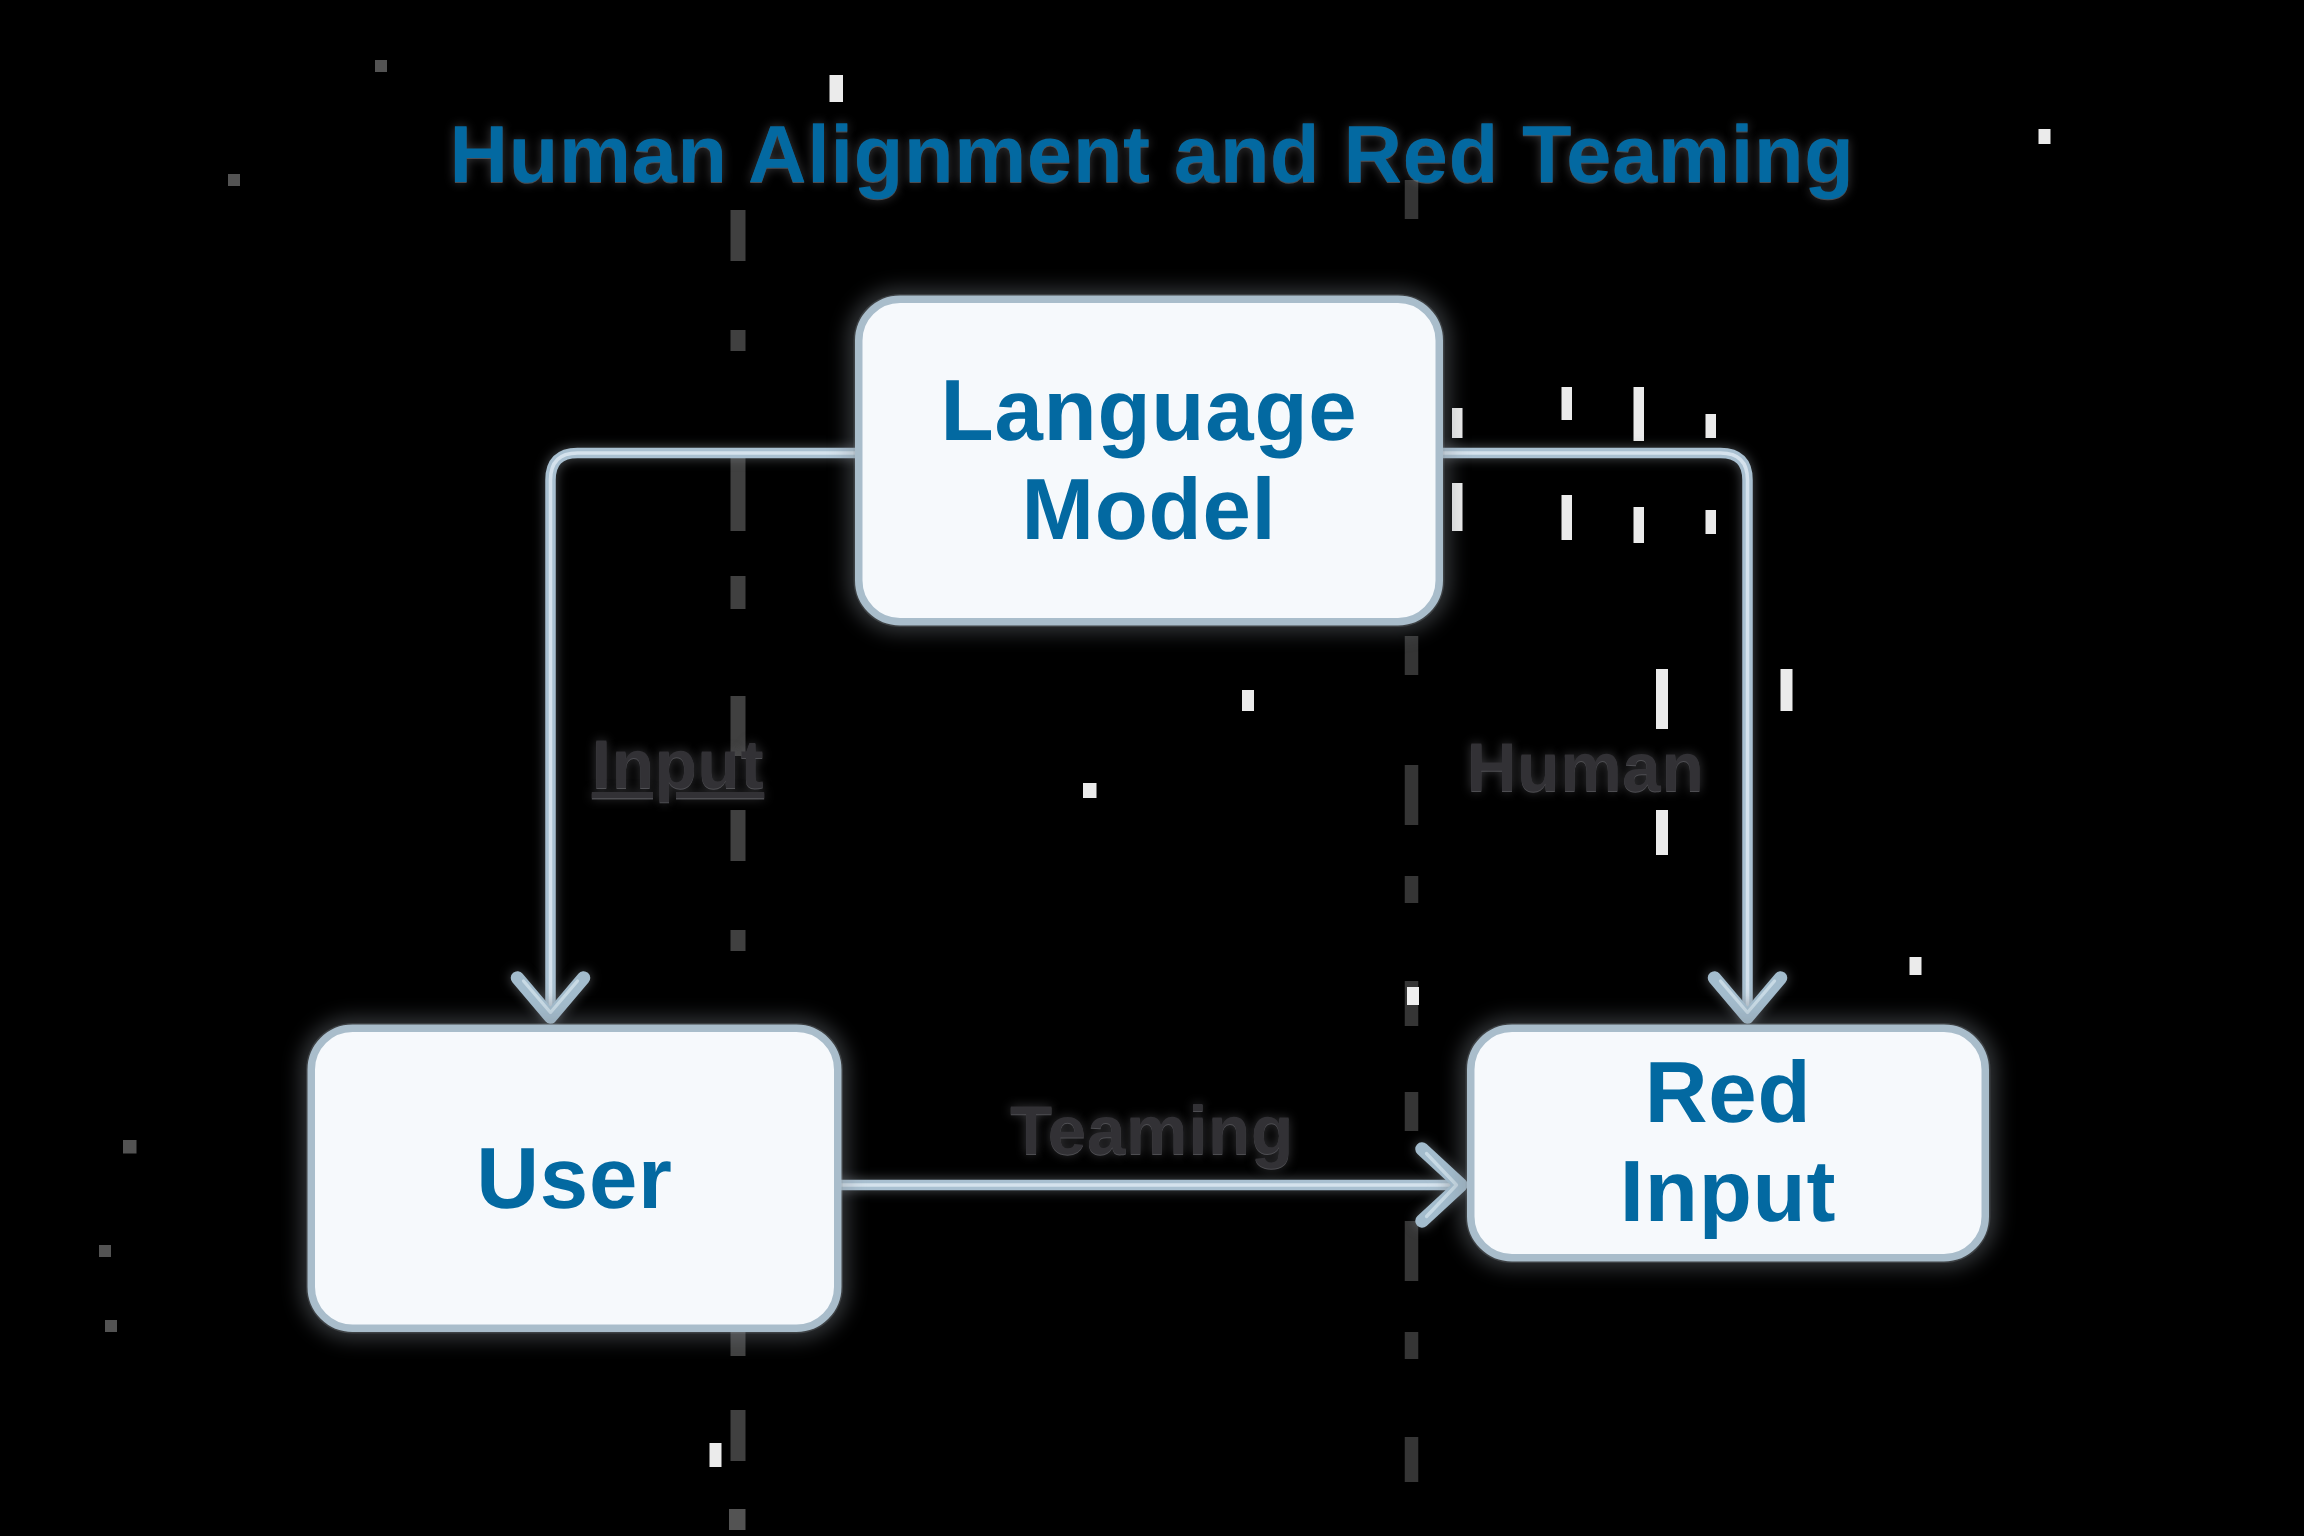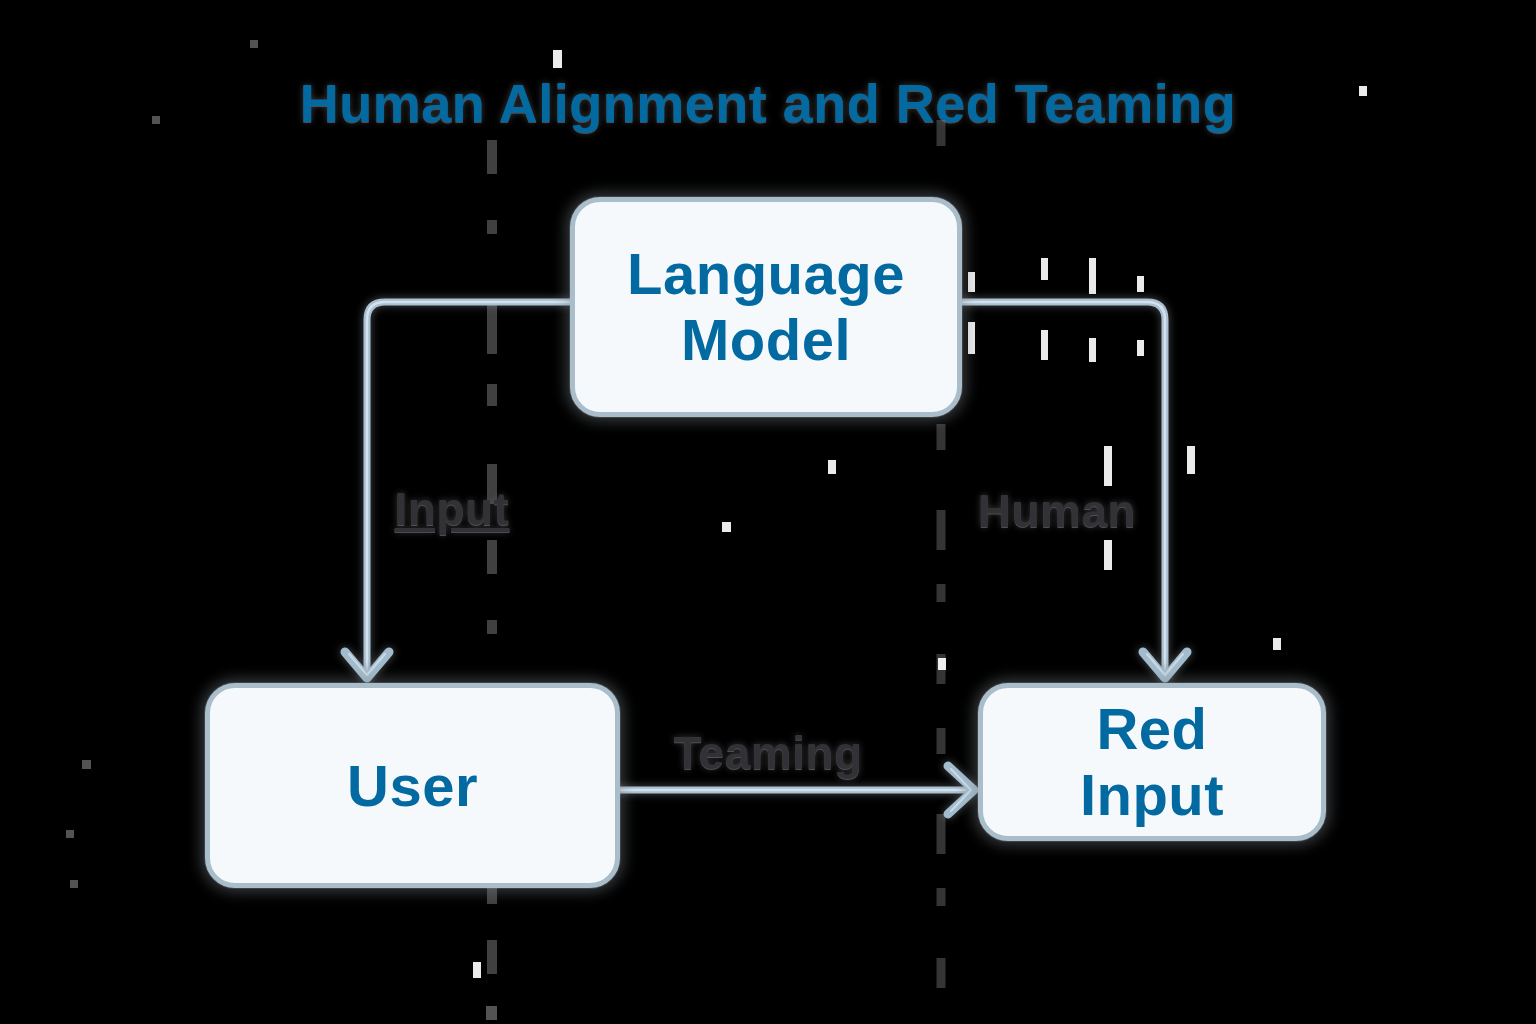--- a/index.html
+++ b/index.html
@@ -41,21 +41,21 @@
     box-shadow: 0 0 0 1px rgba(150,158,166,0.22), 0 0 13px 5px rgba(128,136,144,0.38);
   }
   .node-label {
     font-size: 58px;
     font-weight: 700;
     line-height: 66px;
     color: #0369a1;
     letter-spacing: 0.5px;
   }
   .node-lm   { left: 570px; top: 197px; width: 392px; height: 220px; }
-  .node-user { left: 205px; top: 683px; width: 415px; height: 205px; }
+  .node-user { left: 205px; top: 683px; width: 356px; height: 205px; }
   .node-rt   { left: 978px; top: 683px; width: 348px; height: 158px; }
   .edges-svg {
     position: absolute;
     left: 0; top: 0;
     width: 1536px;
     height: 1024px;
   }
   .edge-main {
     stroke: #a9c0d1;
     stroke-width: 7;

